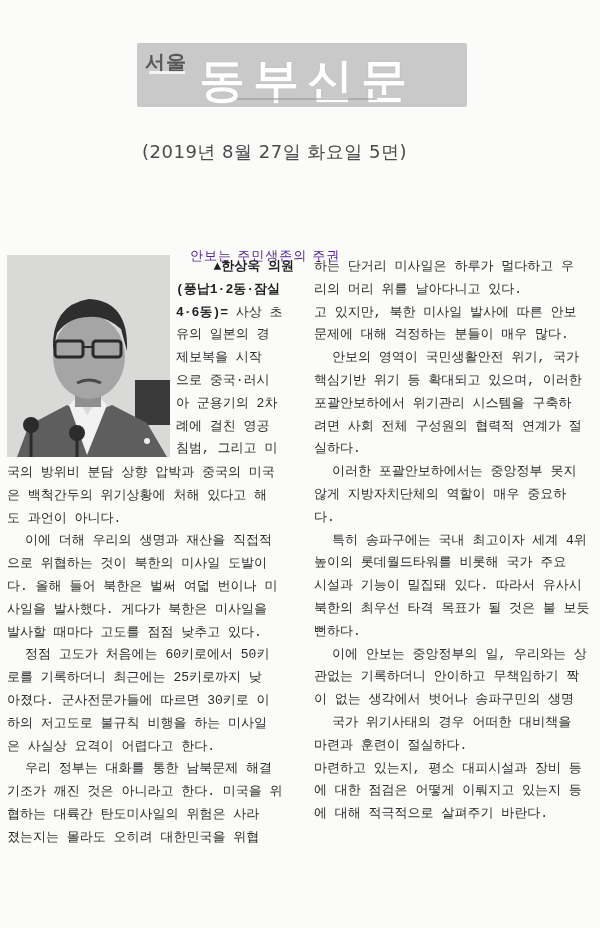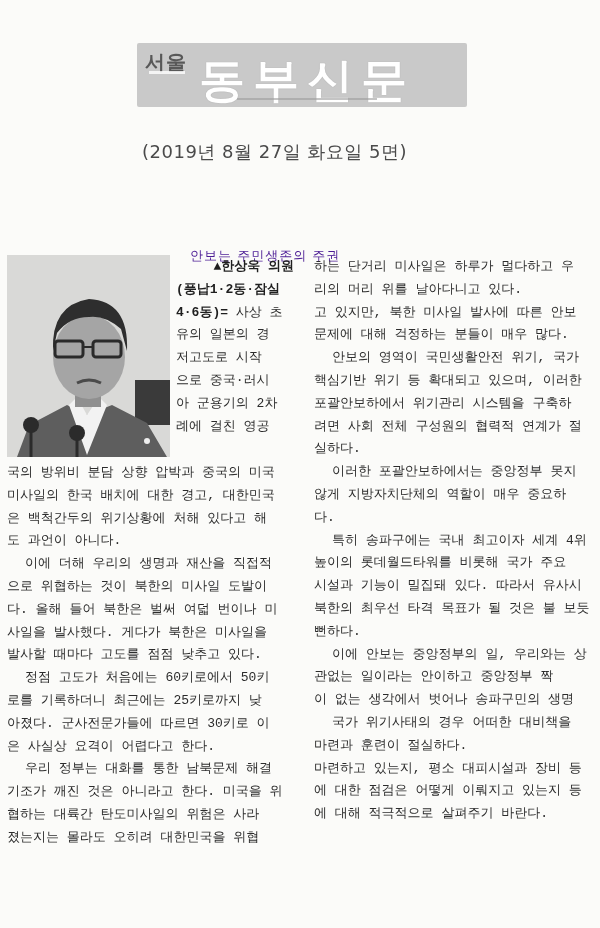--- a/index.html
+++ b/index.html
@@ -148,39 +148,40 @@
 
     <circle cx="140" cy="186" r="3" fill="#eeeeee"></circle>
   </svg>
 </div>
 
 <div class="col" style="left:176px; top:256px; width:118px;">
   <span class="ln byline byline-right">▲한상욱 의원</span>
   <span class="ln byline">(풍납1·2동·잠실</span>
   <span class="ln"><b class="byline">4·6동)=</b><span> 사상 초</span></span>
   <span class="ln">유의 일본의 경</span>
-  <span class="ln">저고도로 시작</span>
+  <span class="ln">제보복을 시작</span>
   <span class="ln">으로 중국·러시</span>
   <span class="ln">아 군용기의 2차</span>
   <span class="ln">례에 걸친 영공</span>
+  <span class="ln">침범, 그리고 미</span>
 </div>
 
 <div class="col" id="left-wide" style="left:7px; top:462px; width:288px;">
     <span class="ln">국의 방위비 분담 상향 압박과 중국의 미국</span>
-    <span class="ln">미사일의 한국 배치에 대한 경고, 대한민국</span>
     <span class="ln">은 백척간두의 위기상황에 처해 있다고 해</span>
     <span class="ln">도 과언이 아니다.</span>
     <span class="ln indent">이에 더해 우리의 생명과 재산을 직접적</span>
     <span class="ln">으로 위협하는 것이 북한의 미사일 도발이</span>
     <span class="ln">다. 올해 들어 북한은 벌써 여덟 번이나 미</span>
     <span class="ln">사일을 발사했다. 게다가 북한은 미사일을</span>
     <span class="ln">발사할 때마다 고도를 점점 낮추고 있다.</span>
     <span class="ln indent">정점 고도가 처음에는 60키로에서 50키</span>
     <span class="ln">로를 기록하더니 최근에는 25키로까지 낮</span>
     <span class="ln">아졌다. 군사전문가들에 따르면 30키로 이</span>
+    <span class="ln">하의 저고도로 불규칙 비행을 하는 미사일</span>
     <span class="ln">은 사실상 요격이 어렵다고 한다.</span>
     <span class="ln indent">우리 정부는 대화를 통한 남북문제 해결</span>
     <span class="ln">기조가 깨진 것은 아니라고 한다. 미국을 위</span>
     <span class="ln">협하는 대륙간 탄도미사일의 위험은 사라</span>
     <span class="ln">졌는지는 몰라도 오히려 대한민국을 위협</span>
   </div>
 
 <div class="col" id="right-col" style="left:314px; top:256px; width:282px;">
     <span class="ln">하는 단거리 미사일은 하루가 멀다하고 우</span>
     <span class="ln">리의 머리 위를 날아다니고 있다.</span>
@@ -193,20 +194,20 @@
     <span class="ln">실하다.</span>
     <span class="ln indent">이러한 포괄안보하에서는 중앙정부 못지</span>
     <span class="ln">않게 지방자치단체의 역할이 매우 중요하</span>
     <span class="ln">다.</span>
     <span class="ln indent">특히 송파구에는 국내 최고이자 세계 4위</span>
     <span class="ln">높이의 롯데월드타워를 비롯해 국가 주요</span>
     <span class="ln">시설과 기능이 밀집돼 있다. 따라서 유사시</span>
     <span class="ln">북한의 최우선 타격 목표가 될 것은 불 보듯</span>
     <span class="ln">뻔하다.</span>
     <span class="ln indent">이에 안보는 중앙정부의 일, 우리와는 상</span>
-    <span class="ln">관없는 일이라는 안이하고 중앙정부 짝</span>
+    <span class="ln">관없는 기록하더니 안이하고 무책임하기 짝</span>
     <span class="ln">이 없는 생각에서 벗어나 송파구민의 생명</span>
     <span class="ln indent">국가 위기사태의 경우 어떠한 대비책을</span>
     <span class="ln">마련과 훈련이 절실하다.</span>
     <span class="ln">마련하고 있는지, 평소 대피시설과 장비 등</span>
     <span class="ln">에 대한 점검은 어떻게 이뤄지고 있는지 등</span>
     <span class="ln">에 대해 적극적으로 살펴주기 바란다.</span>
   </div>
 
 </body></html>

